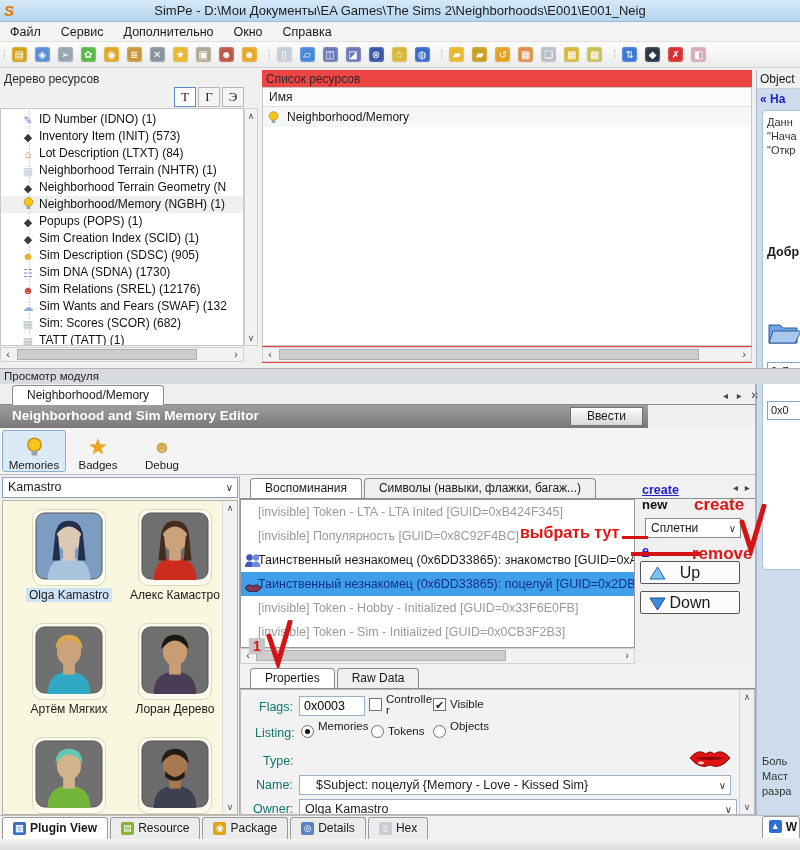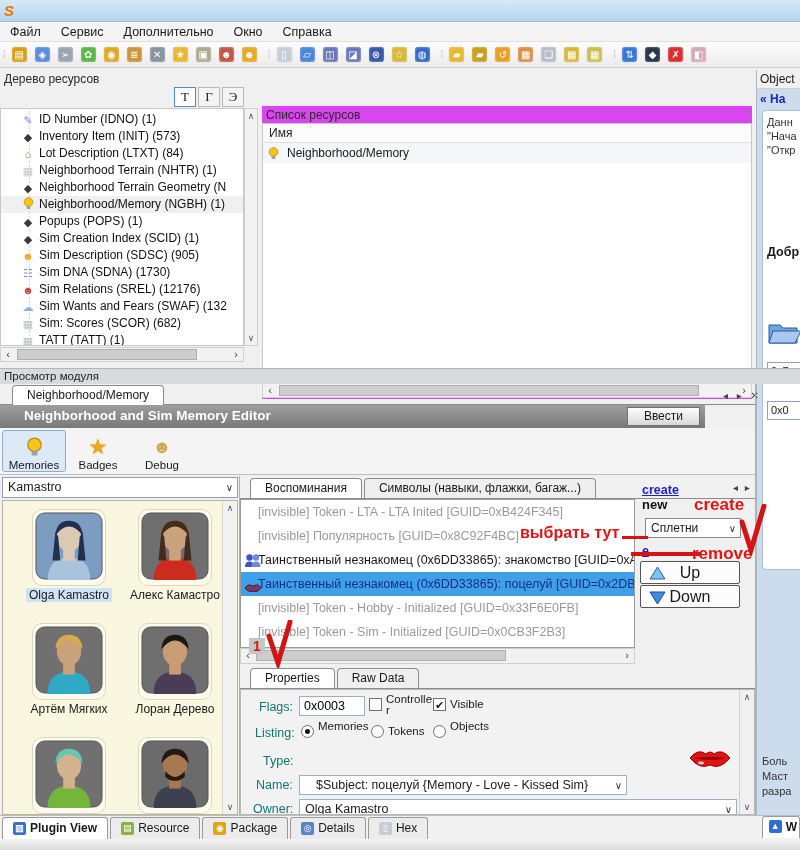--- a/index.html
+++ b/index.html
@@ -46,21 +46,21 @@
   .ticon { position:absolute; left:20px; top:1px; width:14px; font-size:11px; text-align:center; }
   .tguide { position:absolute; left:28px; top:0; bottom:0; width:1px;
     background:repeating-linear-gradient(#c8c8c8 0 1px,transparent 1px 3px); }
   .vscroll { position:absolute; right:0; top:38px; width:14px; height:238px; background:#f2f2f2;
     border:1px solid #d0d0d0; font-size:9px; color:#555; text-align:center; }
   .hscroll { position:absolute; left:0; bottom:0; height:15px; background:#f2f2f2;
     border:1px solid #d0d0d0; font-size:11px; color:#444; }
   .harrow { position:absolute; top:0; width:14px; height:13px; line-height:13px; text-align:center; }
   .hthumb { position:absolute; top:1px; height:11px; background:#cdcdcd; border:1px solid #b0b0b0; }
 
-  .list-panel { position:absolute; left:262px; top:70px; width:490px; height:293px; background:#d946ef;margin-top:36px; }
+  .list-panel { position:absolute; left:262px; top:70px; width:490px; height:293px; background:#ef4444; }
   .listbox { position:absolute; left:0; top:17px; width:490px; height:259px; background:#fff;
     border:1px solid #c8c8c8; }
   .colhead { height:19px; line-height:19px; padding-left:6px; background:#fbfbfb;
     border-bottom:1px solid #e0e0e0; color:#222; }
   .lrow { height:20px; line-height:20px; padding-left:24px; background:#f4f6f8; position:relative; }
 
   
   .right-dock { position:absolute; left:756px; top:70px; width:44px; height:745px; background:#ccdcec;
     border-left:1px solid #a8b8c8; overflow:hidden; }
   .rd-title { background:#f0f0f0; border-bottom:1px solid #d0d0d0; padding:2px 3px; font-size:12px; }
@@ -76,23 +76,23 @@
   
   .module-label { position:absolute; left:0; top:368px; width:800px; height:16px; background:#d7dade;
     border-top:1px solid #b4b4b4; font-size:11.5px; padding-left:4px; line-height:15px; color:#222; }
   .tabstrip { position:absolute; display:flex; align-items:flex-end; }
   .tab { border:1px solid #8c8c8c; border-bottom:none; background:#efefef; padding:2px 14px 3px;
     border-radius:4px 4px 0 0; margin-right:2px; font-size:12px; white-space:nowrap; }
   .tab.active { background:#fff; font-weight:normal; position:relative; z-index:2; }
   .strip-line { position:absolute; left:0; width:755px; height:1px; background:#8c8c8c; }
   .tab-arrows { position:absolute; font-size:10px; color:#444; letter-spacing:3px; }
 
-  .editor-header { position:absolute; left:0; top:405px; width:705px; height:23px;
+  .editor-header { position:absolute; left:0; top:405px; width:648px; height:23px;
     background:linear-gradient(#9e9e9e,#787878); color:#fff; font-weight:bold; font-size:13.5px;
-    line-height:22px; padding-left:24px; }
+    line-height:22px; padding-left:12px; }
   .enter-btn { position:absolute; right:5px; top:2px; height:19px; padding:0 16px;
     background:linear-gradient(#fefefe,#d8d8d8); border:1px solid #707070; color:#1a1a1a;
     font-weight:normal; font-size:12px; line-height:17px; }
 
   .editor-tools { position:absolute; left:0; top:428px; width:755px; height:47px; background:#f4f4f4;
     border-bottom:1px solid #bdbdbd; display:flex; padding:2px 2px; }
   .toolbig { width:64px; height:42px; display:flex; flex-direction:column; align-items:center;
     justify-content:flex-end; border:1px solid transparent; border-radius:3px; font-size:11.5px; }
   .toolbig.active { background:#dce9f7; border:1px solid #88aed4; }
   .toolbig .big-ico { height:24px; display:flex; align-items:center; }
@@ -170,20 +170,21 @@
   .anno-line { position:absolute; background:#d41414; z-index:60; }
   .divider-v { position:absolute; background:#b0b0b0; width:1px; }
 </style>
 </head>
 <body>
 
 <div id="app">
 
   <div class="titlebar">
     <span class="app-logo">S</span>
+    <span class="title-text">SimPe - D:\Мои Документы\EA Games\The Sims 2\Neighborhoods\E001\E001_Neig</span>
   </div>
 
   <div class="menubar" id="menubar">
       <span class="mi">Файл</span>
       <span class="mi">Сервис</span>
       <span class="mi">Дополнительно</span>
       <span class="mi">Окно</span>
       <span class="mi">Справка</span>
     </div>
 
@@ -531,21 +532,21 @@
     </div>
     <div style="position:absolute; left:4px; top:64px;"><span class="link">e</span></div>
     <div class="updown" style="top:81px;">
       <span class="ud-ico">
         <svg width="17" height="15" viewBox="0 0 17 15">
             <path d="M8.5 1 L16 13 L1 13 Z" fill="#7cc4f0" stroke="#2864a8"></path>
           </svg>
       </span>
       <span>Up</span>
     </div>
-    <div class="updown" style="top:105px;text-align:center;">
+    <div class="updown" style="top:111px;text-align:center;">
       <span class="ud-ico">
         <svg width="17" height="15" viewBox="0 0 17 15">
             <path d="M1 2 L16 2 L8.5 14 Z" fill="#3c8ce0" stroke="#1c4c90"></path>
           </svg>
       </span>
       <span>Down</span>
     </div>
   </div>
 
   <div class="props-tabsrow">
@@ -568,21 +569,21 @@
     <span class="radio on" style="left:60px; top:35px;" id="r0"></span>
     <span class="cb-label" style="left:77px; top:31px; width:52px;" id="r0l">Memories</span>
     <span class="radio" style="left:130px; top:35px;" id="r1"></span>
     <span class="cb-label" style="left:147px; top:36px; width:46px;" id="r1l">Tokens</span>
     <span class="radio" style="left:192px; top:35px;" id="r2"></span>
     <span class="cb-label" style="left:209px; top:31px; width:44px;" id="r2l">Objects</span>
 
     <span class="plabel" style="left:22px; top:64px;">Type:</span>
 
     <span class="plabel" style="left:15px; top:88px;">Name:</span>
-    <div class="pcombo" style="left:58px; top:85px; width:328px;padding-left:16px;">
+    <div class="pcombo" style="left:58px; top:85px; width:432px;padding-left:16px;">
       <span>$Subject: поцелуй {Memory - Love - Kissed Sim}</span>
       <span class="combo-arrow">∨</span>
     </div>
 
     <span class="plabel" style="left:12px; top:112px;">Owner:</span>
     <div class="pcombo" style="left:58px; top:109px; width:438px;">
       <span>Olga Kamastro</span>
       <span class="combo-arrow">∨</span>
     </div>
     <span class="link" style="position:absolute; left:499px; top:112px;">Me</span>

